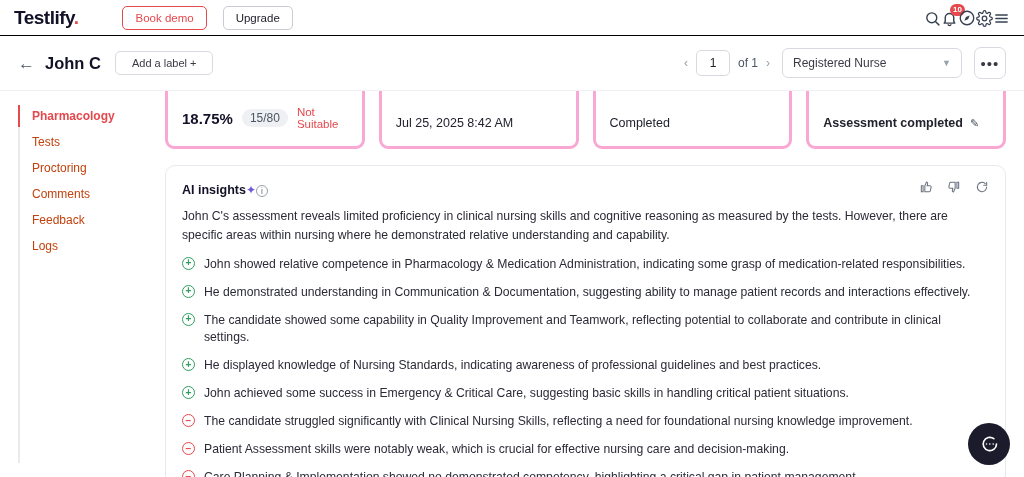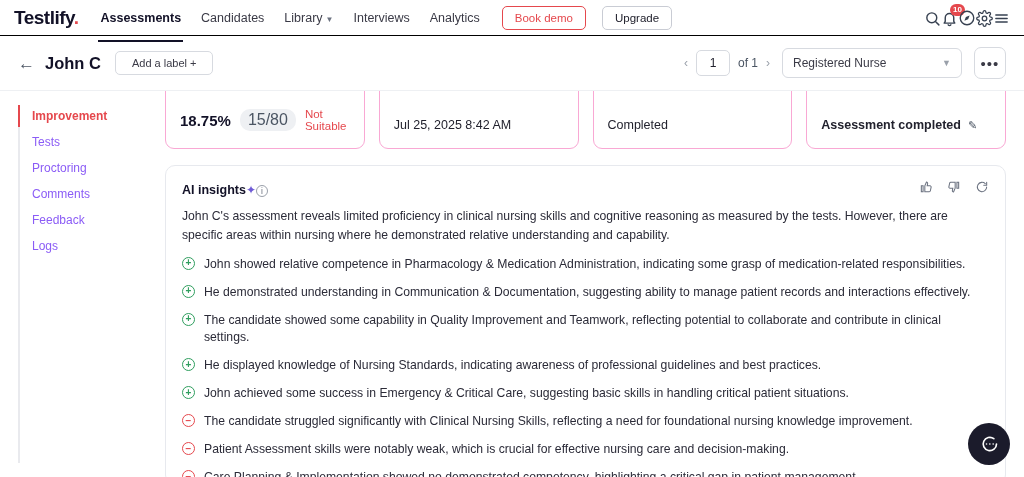--- a/index.html
+++ b/index.html
@@ -92,44 +92,44 @@
 
   .sidebar {
     width:165px; padding:12px 0 0 18px; flex:none;
     position:relative;
   }
   .side-rail {
     position:absolute; left:18px; top:14px; bottom:14px; width:2px;
     background:#e9eaee;
   }
   .side-item {
-    font-size:12px; color:#8b5cf6; padding:6px 0 6px 14px;
+    font-size:12px; color:#c2410c; padding:6px 0 6px 14px;
     cursor:pointer; position:relative;
   }
   .side-item.active { color:#e5484d; font-weight:bold; }
   .side-item.active:before {
     content:""; position:absolute; left:0; top:2px; bottom:2px; width:2px;
     background:#e5484d;
   }
 
   .content { flex:1; padding:0 18px 0 0; overflow:hidden; }
 
   
   .cards {
     display:flex; gap:14px; margin-top:-22px;
   }
   .card {
-    flex:1; border:1px solid #f9a8d4; border-radius:9px;
+    flex:1; border:3px solid #f9a8d4; border-radius:9px;
     height:80px; padding:10px 14px; display:flex; align-items:flex-end;
     background:#fff;
   }
   .card-row { display:flex; align-items:center; gap:9px; padding-bottom:6px; }
   .score { font-size:15px; font-weight:bold; color:#121127; }
   .pill {
-    font-size:16px; background:#eef0f3; color:#4b5563;
+    font-size:12px; background:#eef0f3; color:#4b5563;
     border-radius:10px; padding:2px 8px;
   }
   .not-suitable { font-size:11.5px; color:#e5484d; }
   .card-text { font-size:12.5px; color:#22222e; padding-bottom:6px; }
   .card-text.bold { font-weight:bold; }
   .edit-icon { color:#4b5563; margin-left:7px; cursor:pointer; font-size:11px; }
 
   
   .panel {
     margin-top:16px; border:1px solid #e7e9ee; border-radius:10px;
@@ -169,27 +169,20 @@
     cursor:pointer;
   }
   .chat-bubble svg { display:block; }
 </style>
 </head>
 <body>
 
 <div class="topnav">
   <div class="logo"><span>Testlify</span><span class="dot">.</span></div>
 
-  <div class="navlinks">
-    <div class="navlink active"><span>Assessments</span></div>
-    <div class="navlink"><span>Candidates</span></div>
-    <div class="navlink"><span>Library</span><span class="chev">▼</span></div>
-    <div class="navlink"><span>Interviews</span></div>
-    <div class="navlink"><span>Analytics</span></div>
-  </div>
 
   <div class="nav-cta">
     <button class="btn-outline">Book demo</button>
     <button class="btn-outline dark">Upgrade</button>
   </div>
 
   <div class="nav-right">
     <div class="icon-btn">
       <svg width="17" height="17" viewBox="0 0 24 24" fill="none" stroke="#374151" stroke-width="2">
           <circle cx="11" cy="11" r="7"></circle>
@@ -242,21 +235,21 @@
       <span class="chev">▼</span>
     </div>
     <div class="dots-btn">•••</div>
   </div>
 </div>
 
 <div class="body">
 
   <div class="sidebar">
     <div class="side-rail"></div>
-    <div class="side-item active"><span>Improvement</span></div>
+    <div class="side-item active"><span>Pharmacology</span></div>
     <div class="side-item"><span>Tests</span></div>
     <div class="side-item"><span>Proctoring</span></div>
     <div class="side-item"><span>Comments</span></div>
     <div class="side-item"><span>Feedback</span></div>
     <div class="side-item"><span>Logs</span></div>
   </div>
 
   <div class="content">
 
     <div class="cards">

